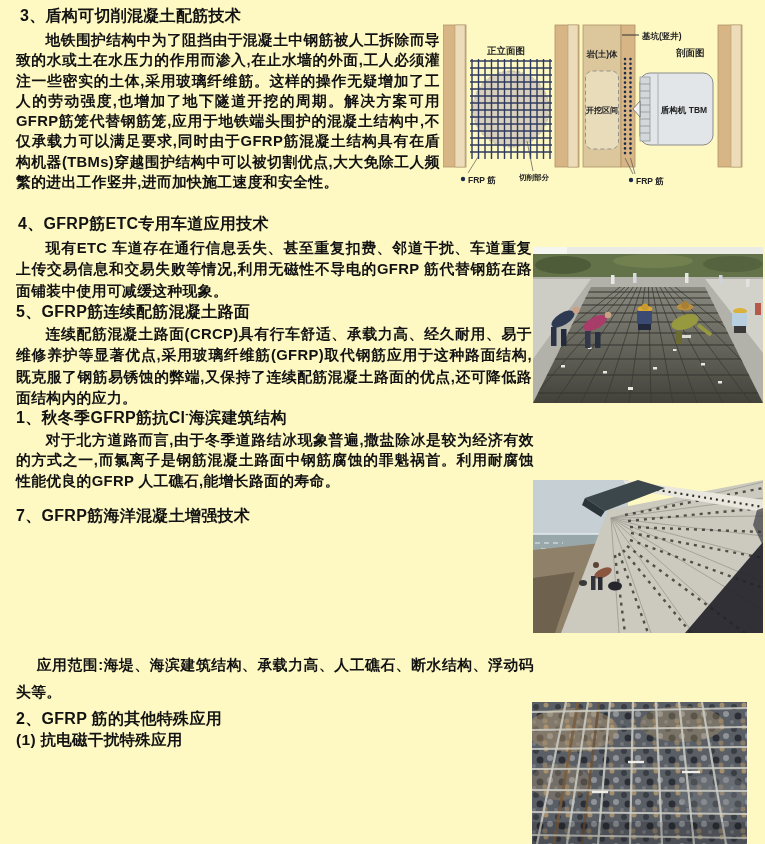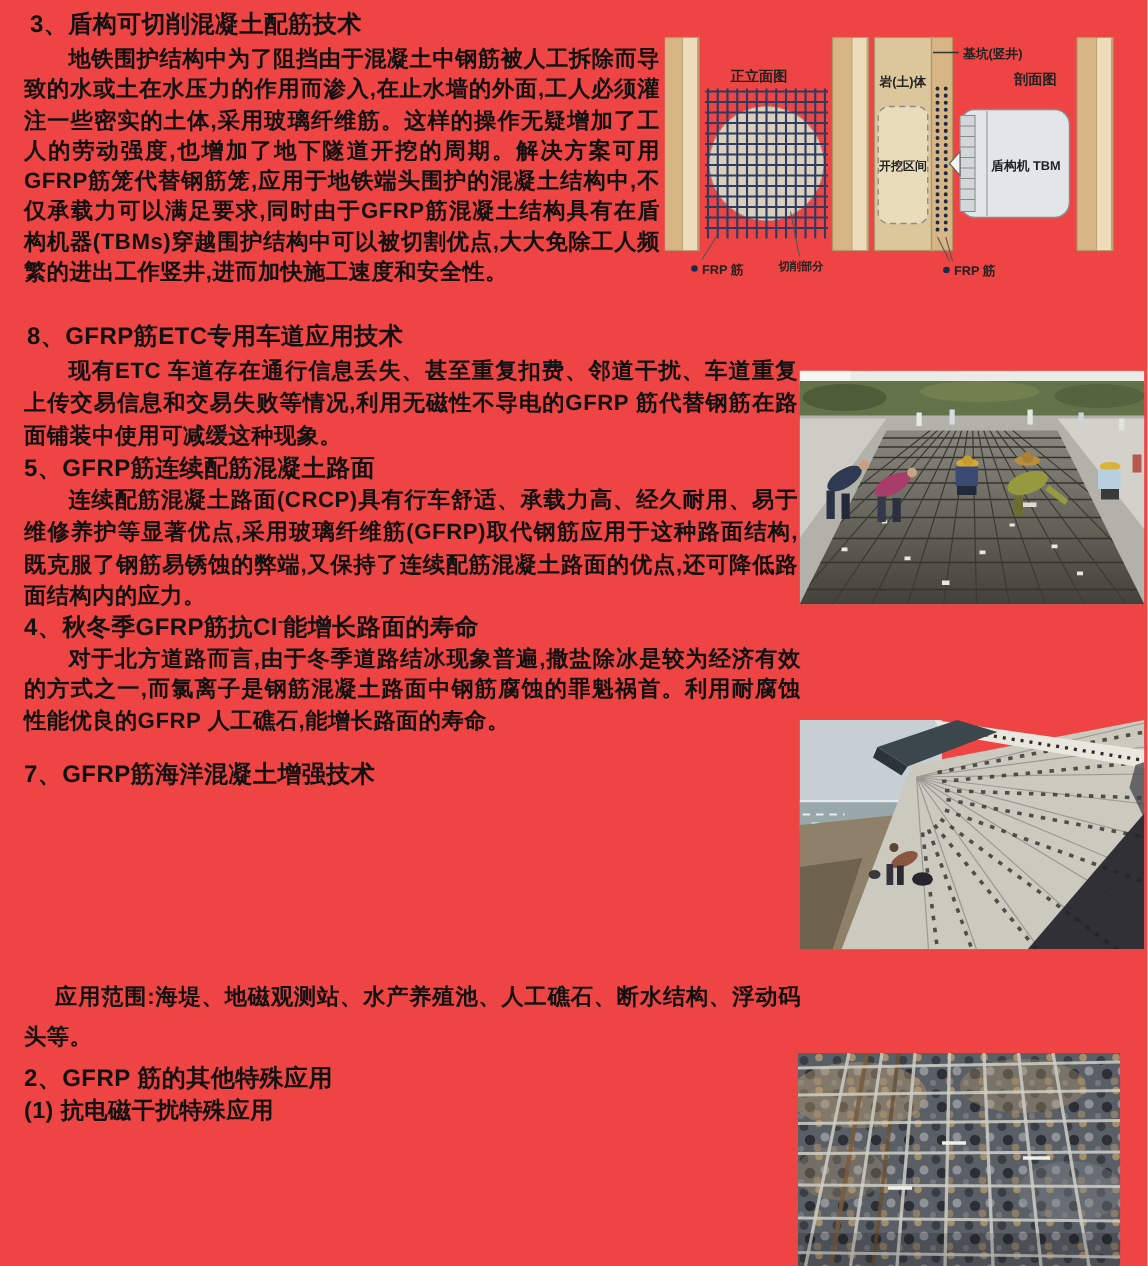--- a/index.html
+++ b/index.html
@@ -1,16 +1,16 @@
 <!DOCTYPE html>
 <html lang="zh"><head>
 <meta charset="utf-8">
 <style>
   html,body{margin:0;padding:0;background:#fff;}
-  .page{position:relative;width:765px;height:844px;background:#ef4444;overflow:hidden;
+  .page{position:relative;width:765px;height:844px;background:#fef9c3;overflow:hidden;
         font-family:"Liberation Sans","DejaVu Sans",sans-serif;font-weight:700;color:#121212;}
   .sec-title{position:absolute;font-size:16px;letter-spacing:.3px;white-space:nowrap;}
   .sec-sub{position:absolute;font-size:15.5px;letter-spacing:.3px;white-space:nowrap;}
   .para{position:absolute;font-size:14.8px;text-align:justify;text-indent:2em;letter-spacing:.35px;}
   .p-s3{left:16px;top:30px;width:424px;line-height:20.3px;}
   .p-s4{left:16px;top:238px;width:516px;line-height:21.4px;}
   .p-s5{left:16px;top:324px;width:516px;line-height:21.4px;}
   .p-s6{left:16px;top:430px;width:518px;line-height:20.4px;}
   .p-s7{left:16px;top:529px;width:518px;line-height:24px;}
   .p-scope{left:16px;top:652px;width:518px;line-height:27px;text-indent:1.4em;}
@@ -85,21 +85,21 @@
         <line x1="187.5" y1="135" x2="192" y2="151"></line>
       </g>
       <circle cx="20" cy="156" r="2.2" fill="#1a2a4a"></circle>
       <text x="25" y="159.5" font-size="8.5">FRP 筋</text>
       <text x="91" y="157" font-size="7.5" text-anchor="middle" fill="#444">切削部分</text>
       <circle cx="188" cy="157" r="2.2" fill="#1a2a4a"></circle>
       <text x="193" y="160.5" font-size="8.5">FRP 筋</text>
     </svg>
   </div>
 
-  <div class="sec-title" style="left:18px;top:214px;">8、GFRP筋ETC专用车道应用技术</div>
+  <div class="sec-title" style="left:18px;top:214px;">4、GFRP筋ETC专用车道应用技术</div>
   <div class="para p-s4">现有ETC 车道存在通行信息丢失、甚至重复扣费、邻道干扰、车道重复上传交易信息和交易失败等情况,利用无磁性不导电的GFRP 筋代替钢筋在路面铺装中使用可减缓这种现象。</div>
 
   <div class="figure fig-road">
     <svg width="230" height="156" viewBox="0 0 230 156">
       <defs>
         <linearGradient id="meshg" x1="0" y1="0" x2="0" y2="1">
           <stop offset="0" stop-color="#8a897f"></stop>
             <stop offset="1" stop-color="#43423a"></stop>
         </linearGradient>
         <clipPath id="meshclip">
@@ -172,25 +172,25 @@
         <rect x="199" y="66" width="15" height="13" fill="#b8cfe0"></rect>
           <rect x="201" y="79" width="12" height="7" fill="#3a3a3a"></rect>
         <rect x="222" y="56" width="6" height="12" fill="#b55a4a"></rect>
       </g>
     </svg>
   </div>
 
   <div class="sec-title" style="left:16px;top:302px;">5、GFRP筋连续配筋混凝土路面</div>
   <div class="para p-s5">连续配筋混凝土路面(CRCP)具有行车舒适、承载力高、经久耐用、易于维修养护等显著优点,采用玻璃纤维筋(GFRP)取代钢筋应用于这种路面结构,既克服了钢筋易锈蚀的弊端,又保持了连续配筋混凝土路面的优点,还可降低路面结构内的应力。</div>
 
-  <div class="sec-title" style="left:16px;top:408px;"><span>4、秋冬季GFRP筋抗Cl</span><sup class="minus">-</sup><span>能增长路面的寿命</span></div>
+  <div class="sec-title" style="left:16px;top:408px;"><span>1、秋冬季GFRP筋抗Cl</span><sup class="minus">-</sup><span>海滨建筑结构</span></div>
   <div class="para p-s6">对于北方道路而言,由于冬季道路结冰现象普遍,撒盐除冰是较为经济有效的方式之一,而氯离子是钢筋混凝土路面中钢筋腐蚀的罪魁祸首。利用耐腐蚀性能优良的GFRP 人工礁石,能增长路面的寿命。</div>
 
   <div class="sec-title" style="left:16px;top:506px;text-align:right;">7、GFRP筋海洋混凝土增强技术</div>
-  <div class="para p-scope">应用范围:海堤、地磁观测站、水产养殖池、人工礁石、断水结构、浮动码头等。</div>
+  <div class="para p-scope">应用范围:海堤、海滨建筑结构、承载力高、人工礁石、断水结构、浮动码头等。</div>
 
   <div class="figure fig-marine">
     <svg width="230" height="153" viewBox="0 0 230 153">
       <rect x="0" y="0" width="95" height="72" fill="#c6cfd4"></rect>
       <rect x="0" y="54" width="82" height="24" fill="#97a7aa"></rect>
       <line x1="0" y1="54" x2="80" y2="54" stroke="#e4ebee" stroke-width="1.5"></line>
       <path d="M2 63H30 M8 69H44 M4 74H36" stroke="#e8eef0" stroke-width="1.2" stroke-dasharray="5 4"></path>
       <polygon points="0,70 78,62 55,153 0,153" fill="#8f8069"></polygon>
       <polygon points="0,98 42,92 22,153 0,153" fill="#6e614e"></polygon>
       <polygon points="75,30 230,0 230,153 28,153" fill="#ccc9bf"></polygon>

